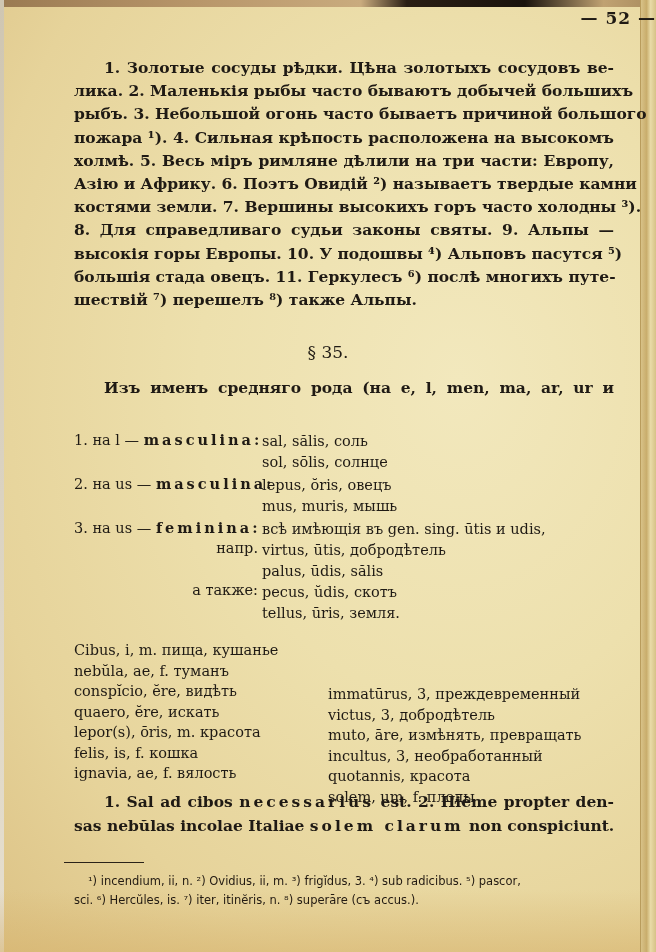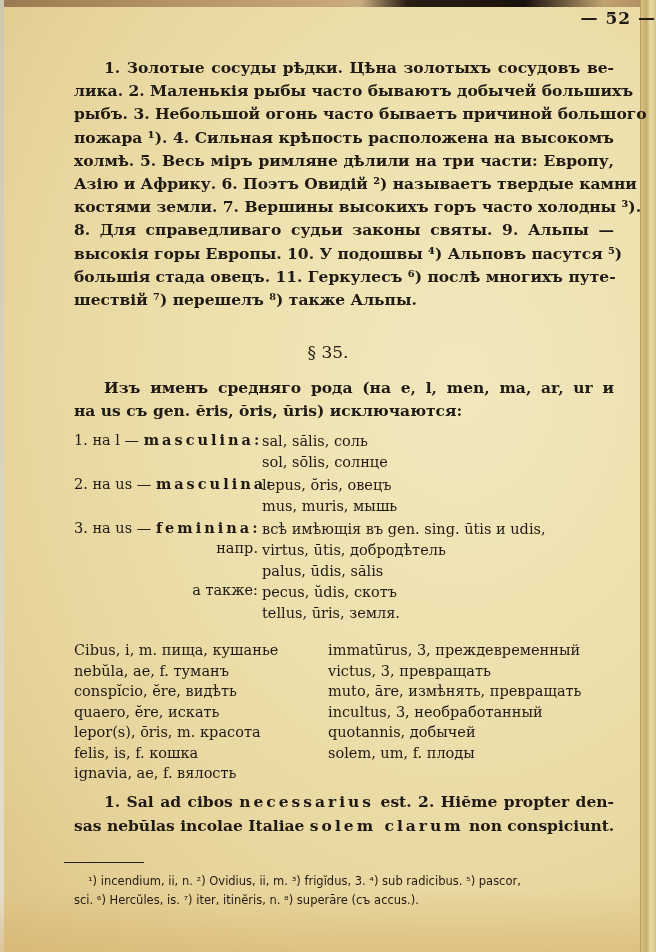--- a/index.html
+++ b/index.html
@@ -48,21 +48,21 @@
 
   .section-title {
     position: absolute; top: 342px; left: 0; width: 656px; text-align: center;
     font-size: 17px; font-weight: normal;
   }
   .spaced { letter-spacing: 3px; font-weight: bold; }
 
   .vocab { position: absolute; top: 640px; left: 74px; width: 560px; font-size: 14.5px; line-height: 20.5px; }
   .vocab-col { position: absolute; top: 0; }
   .vocab-col.left { left: 0; }
-  .vocab-col.right { left: 254px; }
+  .vocab-col.right { left: 254px; margin-top: 44px; }
   .vocab-item { white-space: nowrap; display: block; }
 
   .final-para {
     position: absolute; left: 74px; top: 790px; width: 540px;
     font-size: 15.5px; line-height: 24px; font-weight: bold;
   }
   .final-para .ln { display: block; white-space: nowrap; text-align: justify; text-align-last: justify; }
 
   .footnote-rule {
     position: absolute; left: 64px; top: 862px; width: 80px; height: 0;
@@ -97,21 +97,20 @@
     <span class="ln">8. Для справедливаго  судьи  законы  святы.   9. Альпы —</span>
     <span class="ln">высокія горы Европы. 10. У подошвы ⁴) Альповъ пасутся ⁵)</span>
     <span class="ln">большія стада овецъ.  11. Геркулесъ ⁶) послѣ многихъ путе-</span>
     <span class="ln last">шествій ⁷) перешелъ ⁸) также Альпы.</span>
   </div>
 
   <div class="section-title">§ 35.</div>
 
   <div class="para" style="top:376px;">
     <span class="ln indent">Изъ именъ средняго рода (на e, l, men, ma, ar, ur и</span>
-    <span class="ln last">на us съ gen. ĕris, ŏris, ŭris) исключаются:</span>
   </div>
 
   <div>
 
     <div style="position:absolute; left:74px; top:431px; font-size:14.5px; white-space:nowrap;">
       <span>1.</span>
       <span>на l —</span>
       <span class="spaced">masculina:</span>
     </div>
     <div style="position:absolute; left:262px; top:431px; font-size:14.5px; line-height:21px;">
@@ -154,24 +153,24 @@
       <span class="vocab-item">Cibus, i, m. пища, кушанье</span>
       <span class="vocab-item">nebŭla, ae, f. туманъ</span>
       <span class="vocab-item">conspĭcio, ĕre, видѣть</span>
       <span class="vocab-item">quaero, ĕre, искать</span>
       <span class="vocab-item">lepor(s), ōris, m. красота</span>
       <span class="vocab-item">felis, is, f. кошка</span>
       <span class="vocab-item">ignavia, ae, f. вялость</span>
     </div>
     <div class="vocab-col right">
       <span class="vocab-item">immatūrus, 3, преждевременный</span>
-      <span class="vocab-item">victus, 3, превращать</span>
+      <span class="vocab-item">victus, 3, добродѣтель</span>
       <span class="vocab-item">muto, āre, измѣнять, превращать</span>
       <span class="vocab-item">incultus, 3, необработанный</span>
-      <span class="vocab-item">quotannis, добычей</span>
+      <span class="vocab-item">quotannis, красота</span>
       <span class="vocab-item">solem, um, f. плоды</span>
     </div>
   </div>
 
   <div class="final-para">
     <span class="ln indent"><span>1. Sal ad cibos </span><span class="spaced">necessarius</span><span> est. 2. Hiĕme propter den-</span></span>
     <span class="ln"><span>sas nebŭlas incolae Italiae </span><span class="spaced">solem clarum</span><span> non conspiciunt.</span></span>
   </div>
 
   <div class="footnote-rule"></div>

